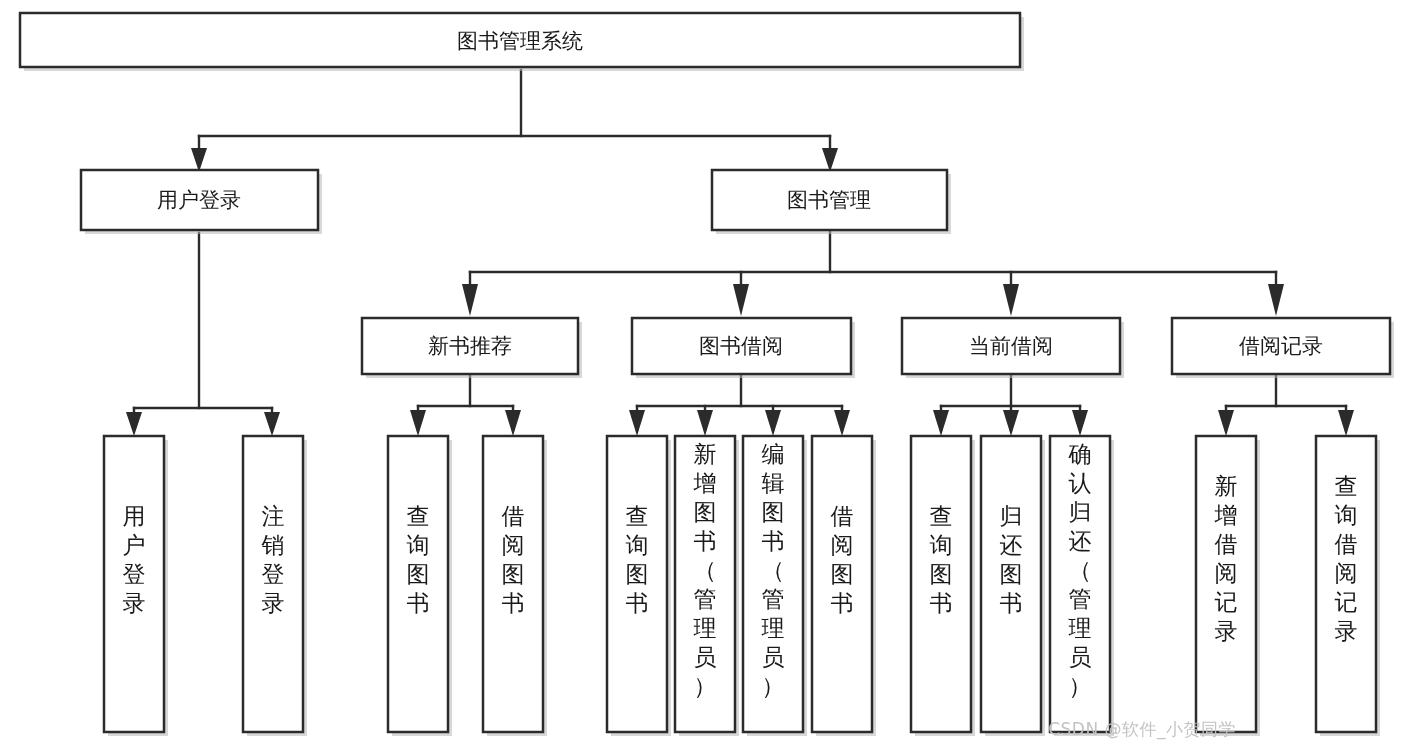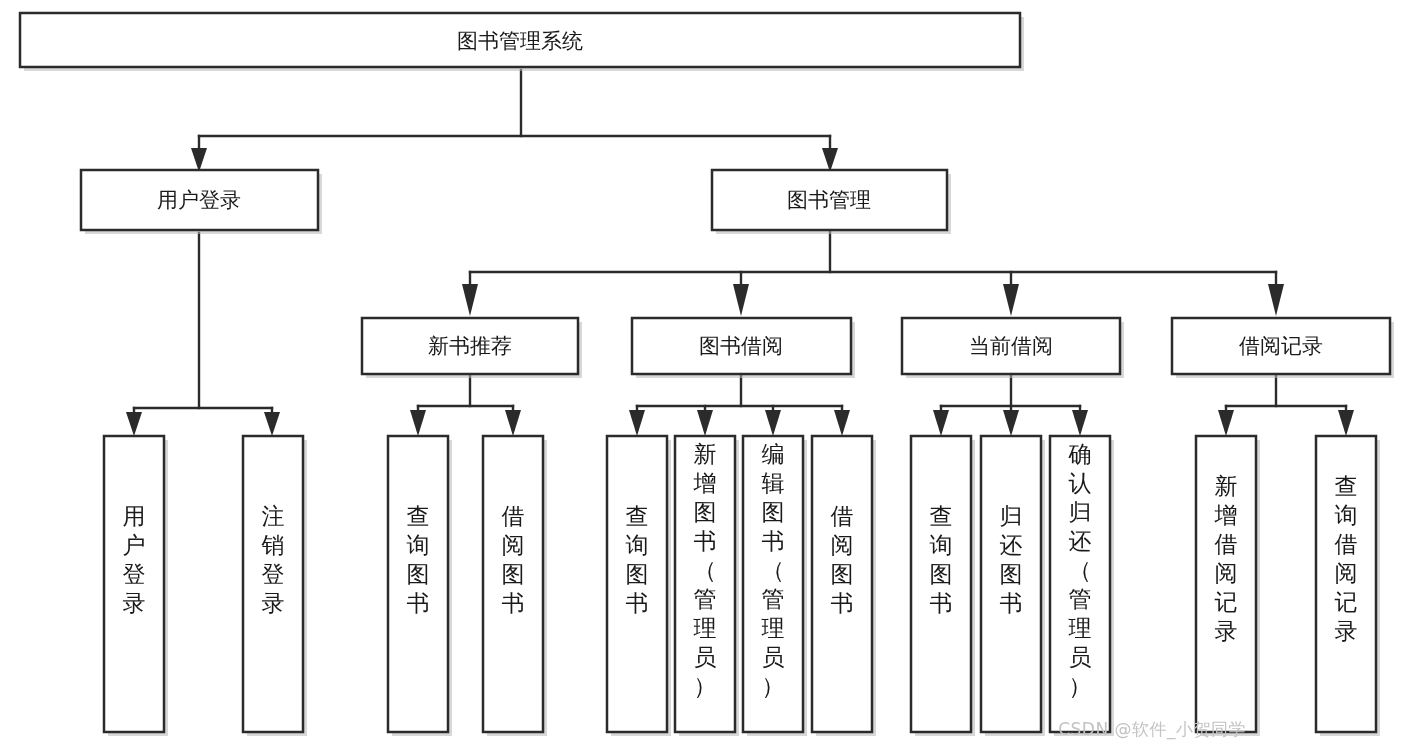--- a/index.html
+++ b/index.html
@@ -53,21 +53,21 @@
     dominant-baseline: middle;
   }
   .node-label-v {
     font-family: "DejaVu Sans", "Liberation Sans", sans-serif;
     font-size: 23px;
     fill: #1a1a1a;
     text-anchor: middle;
   }
   .watermark {
     position: absolute;
-    right: 10px;
+    right: 20px;
     bottom: 6px;
     font-family: "DejaVu Sans", "Liberation Sans", sans-serif;
     font-size: 17px;
     color: #c3c3c3;
     letter-spacing: 0.5px;
     white-space: nowrap;
     user-select: none;
   }
 </style>
 </head>

